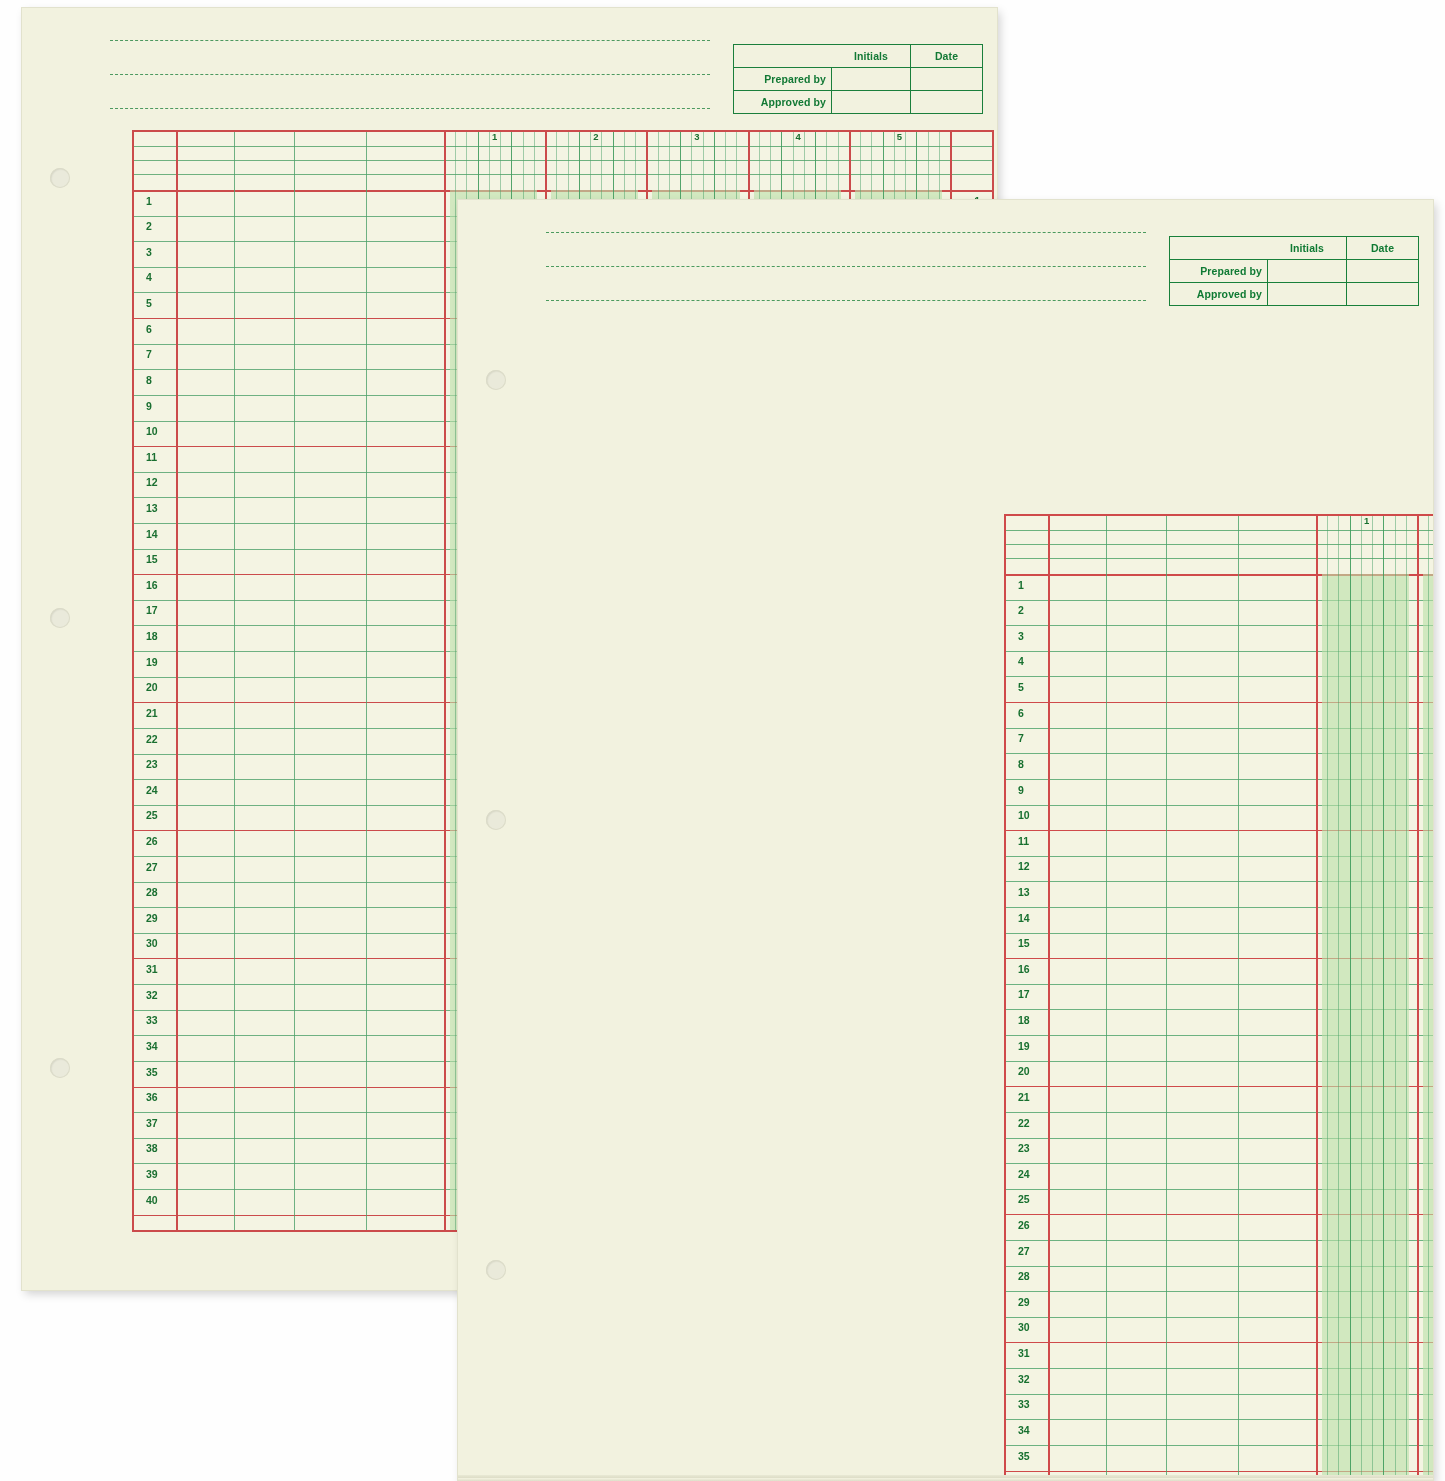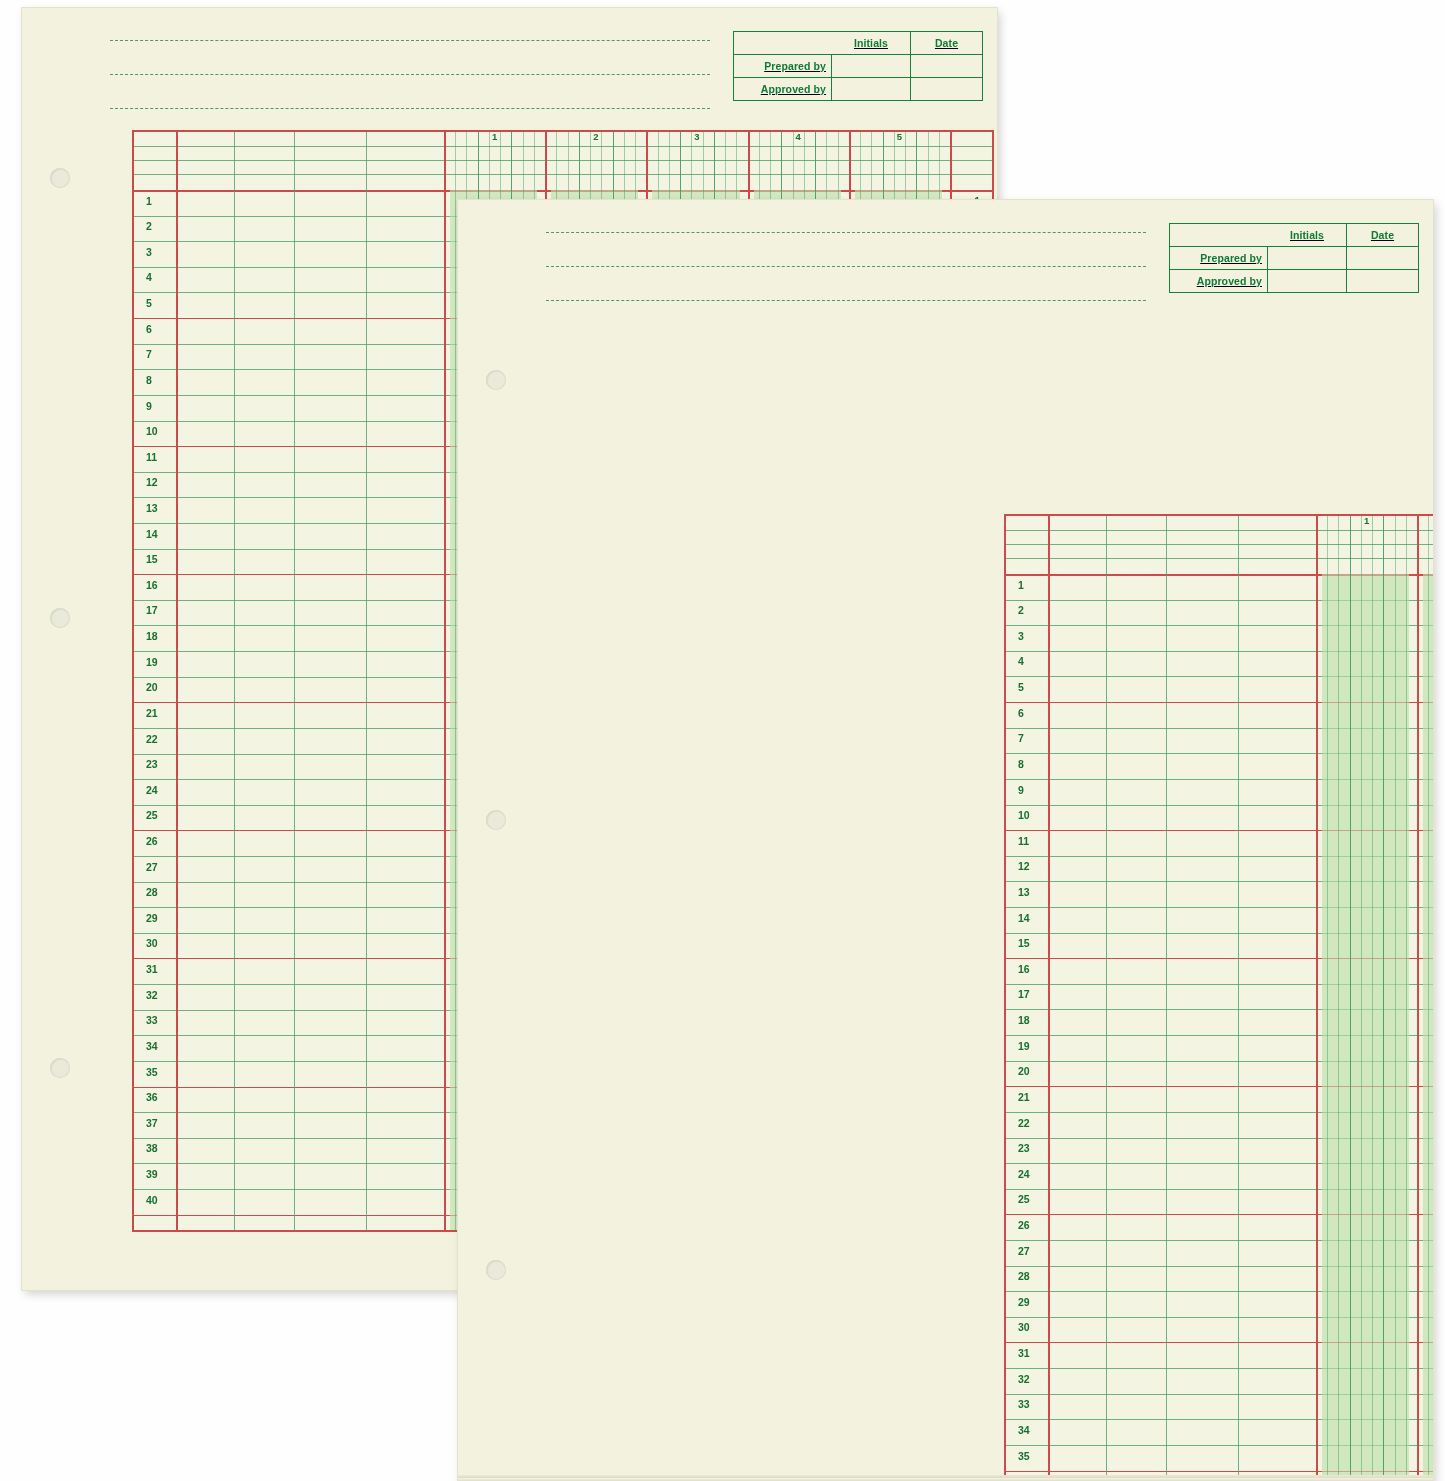--- a/index.html
+++ b/index.html
@@ -81,27 +81,26 @@
     opacity: .85;
   }
   .dash1 { top: 18px; }
   .dash2 { top: 52px; }
   .dash3 { top: 86px; }
 
   
   .signbox {
     position: absolute;
     right: 0;
-    top: 9px;
+    top: 22px;
     width: 248px;
     border: 1.6px solid #18803a;
     display: flex;
     flex-direction: column;
     background: transparent;
-    text-decoration: underline;
   }
   .signbox .row {
     display: flex;
     height: 22px;
     border-bottom: 1.4px solid #18803a;
   }
   .signbox .row:last-child { border-bottom: none; }
   .signbox .cellA,
   .signbox .cellB,
   .signbox .cellC {

